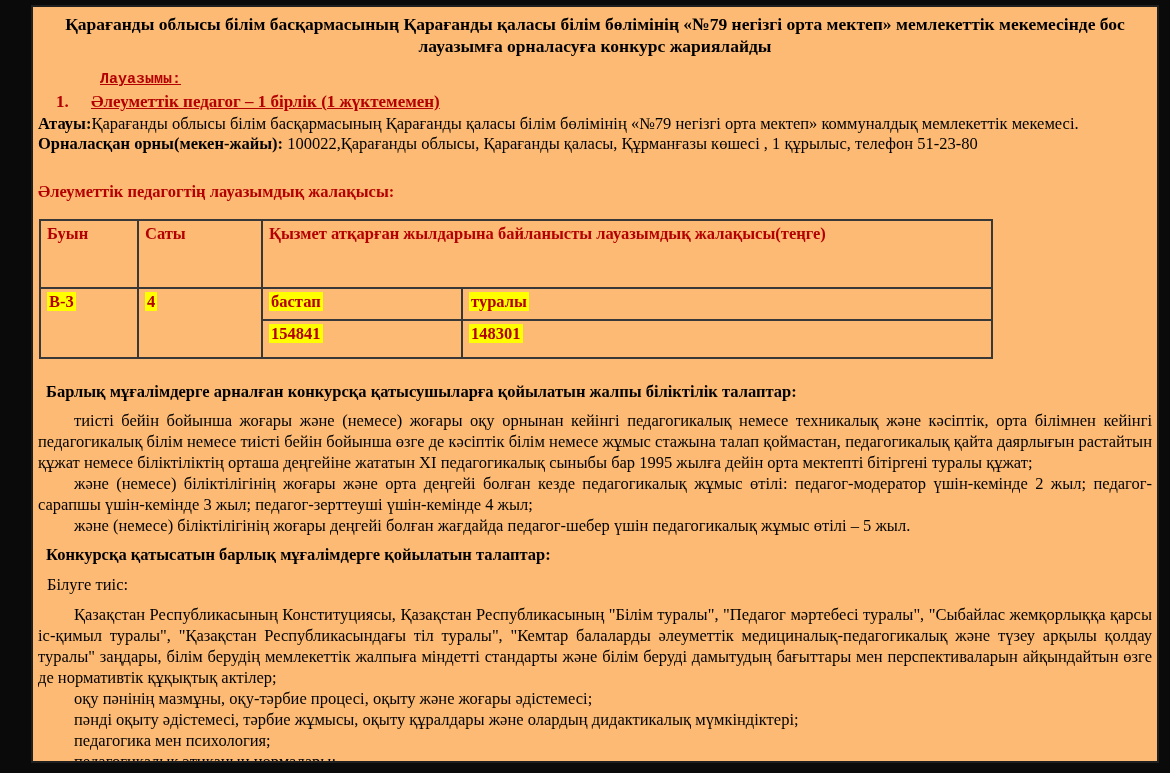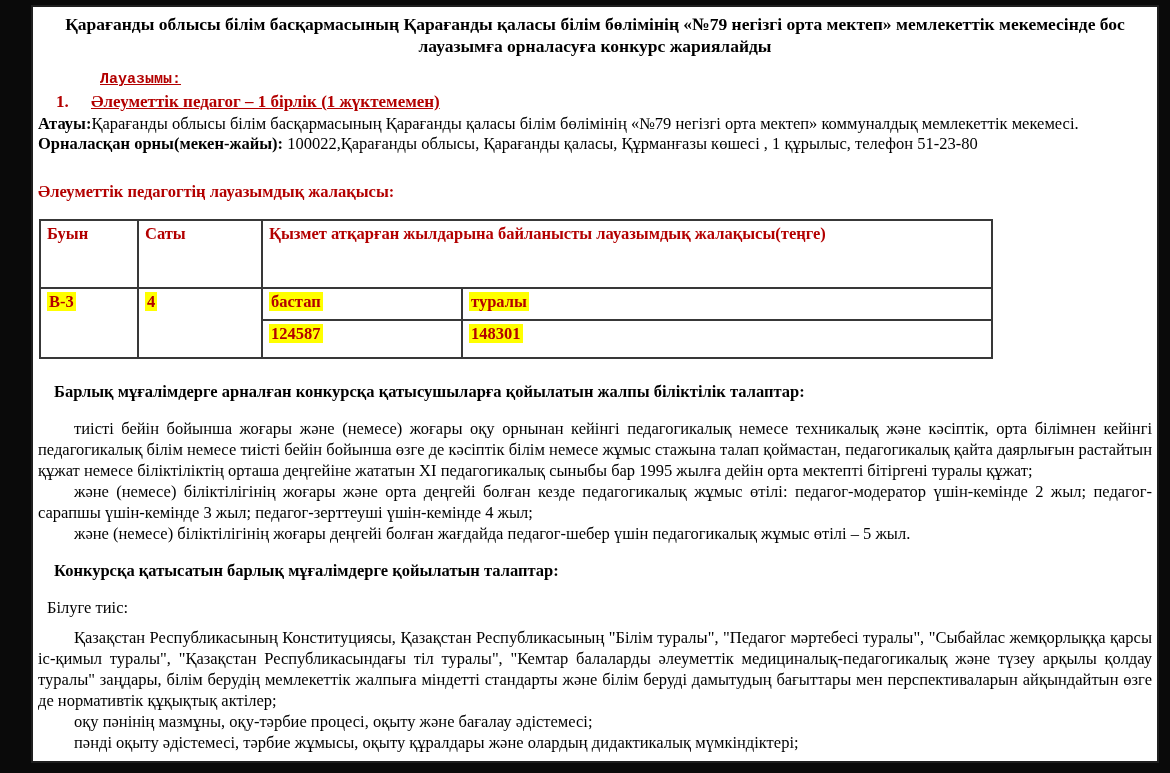--- a/index.html
+++ b/index.html
@@ -4,21 +4,21 @@
 <style>
   html,body { margin:0; padding:0; }
   body {
     width:1170px; height:773px; overflow:hidden;
     background:#0a0a0a;
     font-family:"Liberation Serif","DejaVu Serif",serif;
     position:relative;
   }
   .page {
     position:absolute; left:31px; top:5px; width:1128px; height:758px;
-    background:#ffffff; border:2px solid #1f1f1f; box-sizing:border-box;
+    background:#fdba74; border:2px solid #1f1f1f; box-sizing:border-box;
     padding:3px 5px 0 5px; color:#000; overflow:hidden;
   }
   .doc-title {
     text-align:center; font-weight:bold; font-size:17.5px; line-height:22px;
     margin:3px 8px 12px 8px;
   }
   .red-u { color:#b30000; font-weight:bold; text-decoration:underline; }
   .position-label { margin:8px 0 0 62px; font-size:15px; line-height:21px;font-family:Liberation Mono, monospace; }
   .position-row { display:flex; margin:1px 0 2px 0; font-size:17px; line-height:21px; }
   .position-num { margin-left:18px; width:35px; color:#b30000; font-weight:bold; }
@@ -34,21 +34,21 @@
     font-size:16.5px; line-height:21px;
   }
   td.hdr { color:#b30000; font-weight:bold; }
   tr.hdr-row td { height:62px; }
   tr.range-row td { height:26px; }
   tr.value-row td { height:32px; }
   .hl {
     background:#ffff00; color:#b30000; font-weight:bold; padding:0 2px;
   }
   .body-section { margin-top:22px; }
-  .b-head { font-weight:bold; font-size:16.5px; line-height:21px; margin:16px; }
+  .b-head { font-weight:bold; font-size:16.5px; line-height:21px; margin:8px; }
   .para {
     margin:0; font-size:16.5px; line-height:21px;
     text-align:justify; text-indent:36px;
   }
   .plain { margin:9px; font-size:16.5px; line-height:21px; }
 </style>
 </head>
 <body>
 
 <div class="page">
@@ -82,34 +82,34 @@
       <td class="hdr">Саты</td>
       <td class="hdr" colspan="2">Қызмет атқарған жылдарына байланысты лауазымдық жалақысы(теңге)</td>
     </tr>
     <tr class="range-row">
       <td rowspan="2"><span class="hl">В-3</span></td>
       <td rowspan="2"><span class="hl">4</span></td>
       <td><span class="hl">бастап</span></td>
       <td><span class="hl">туралы</span></td>
     </tr>
     <tr class="value-row">
-      <td><span class="hl">124587</span></td>
+      <td><span class="hl">154841</span></td>
       <td><span class="hl">148301</span></td>
     </tr>
   </tbody>
     </table>
 
   <div class="body-section">
     <p class="b-head">Барлық мұғалімдерге арналған конкурсқа қатысушыларға қойылатын жалпы біліктілік талаптар:</p>
     <p class="para">тиісті бейін бойынша жоғары және (немесе) жоғары оқу орнынан кейінгі педагогикалық немесе техникалық және кәсіптік, орта білімнен кейінгі педагогикалық білім немесе тиісті бейін бойынша өзге де кәсіптік білім немесе жұмыс стажына талап қоймастан, педагогикалық қайта даярлығын растайтын құжат немесе біліктіліктің орташа деңгейіне жататын XI педагогикалық сыныбы бар 1995 жылға дейін орта мектепті бітіргені туралы құжат;</p>
     <p class="para">және (немесе) біліктілігінің жоғары және орта деңгейі болған кезде педагогикалық жұмыс өтілі: педагог-модератор үшін-кемінде 2 жыл; педагог-сарапшы үшін-кемінде 3 жыл; педагог-зерттеуші үшін-кемінде 4 жыл;</p>
     <p class="para">және (немесе) біліктілігінің жоғары деңгейі болған жағдайда педагог-шебер үшін педагогикалық жұмыс өтілі – 5 жыл.</p>
     <p class="b-head">Конкурсқа қатысатын барлық мұғалімдерге қойылатын талаптар:</p>
     <p class="plain">Білуге тиіс:</p>
     <p class="para">Қазақстан Республикасының Конституциясы, Қазақстан Республикасының "Білім туралы", "Педагог мәртебесі туралы", "Сыбайлас жемқорлыққа қарсы іс-қимыл туралы", "Қазақстан Республикасындағы тіл туралы", "Кемтар балаларды әлеуметтік медициналық-педагогикалық және түзеу арқылы қолдау туралы" заңдары, білім берудің мемлекеттік жалпыға міндетті стандарты және білім беруді дамытудың бағыттары мен перспективаларын айқындайтын өзге де нормативтік құқықтық актілер;</p>
-    <p class="para">оқу пәнінің мазмұны, оқу-тәрбие процесі, оқыту және бағалау әдістемесі;</p>
+    <p class="para">оқу пәнінің мазмұны, оқу-тәрбие процесі, оқыту және жоғары әдістемесі;</p>
     <p class="para">пәнді оқыту әдістемесі, тәрбие жұмысы, оқыту құралдары және олардың дидактикалық мүмкіндіктері;</p>
     <p class="para">педагогика мен психология;</p>
     <p class="para">педагогикалық этиканың нормалары;</p>
     <p class="para">медиация техникасы және қақтығыстарды шешу мүмкіндігі;</p>
   </div>
 
 </div>
 
 </body></html>

